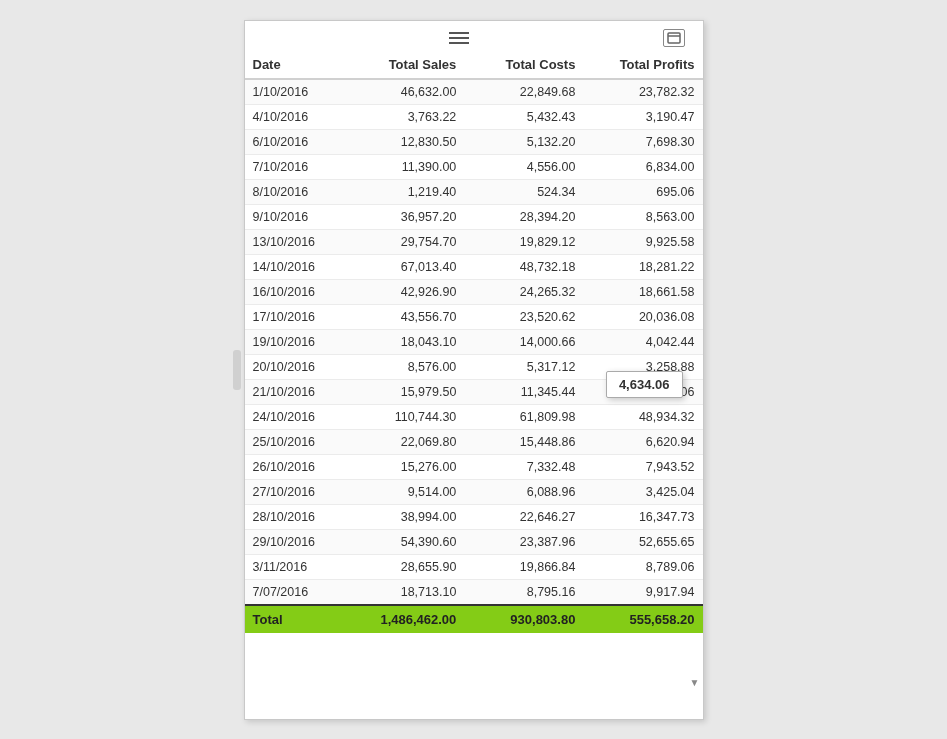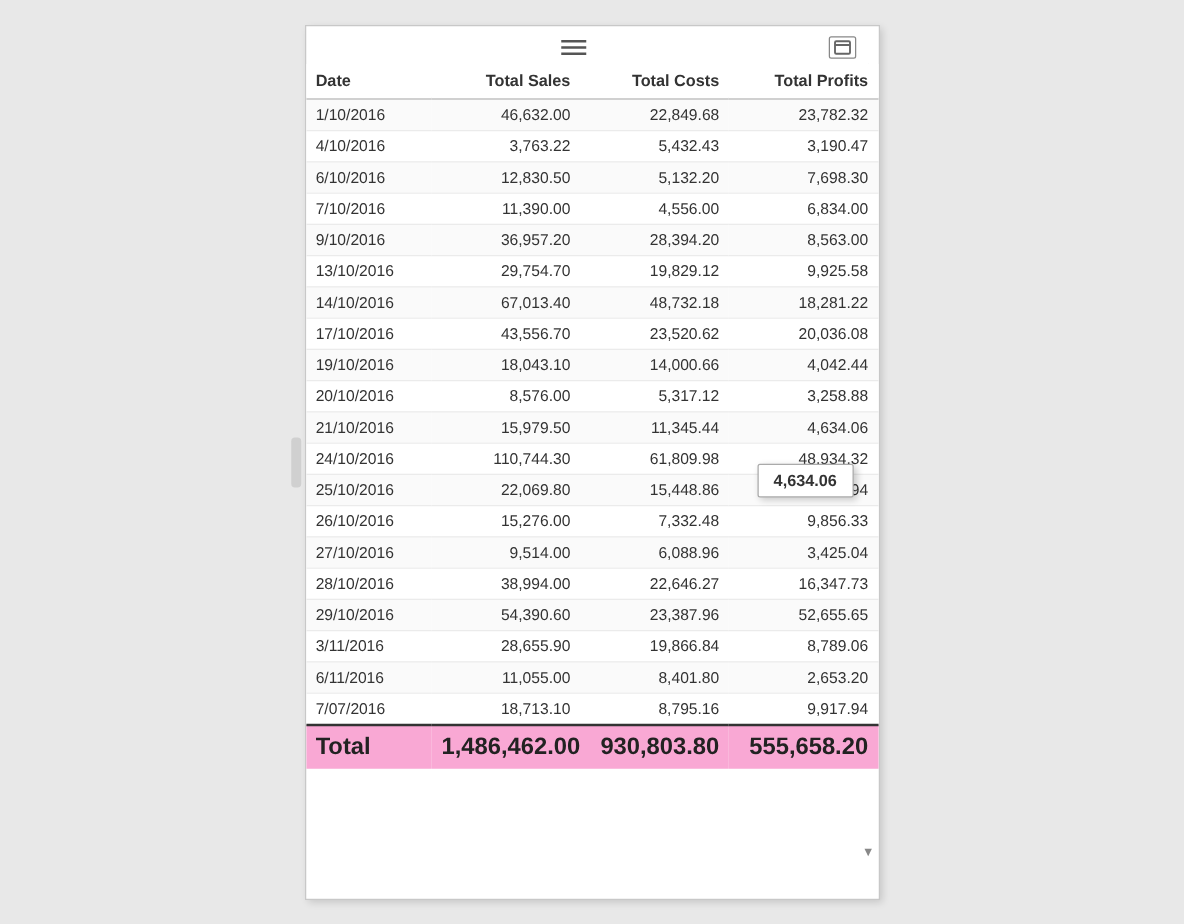--- a/index.html
+++ b/index.html
@@ -153,24 +153,24 @@
     }
 
     .col-date { width: 22%; }
     .col-sales { width: 26%; }
     .col-costs { width: 26%; }
     .col-profits { width: 26%; }
 
     tfoot tr td {
       padding: 6px 8px;
       font-weight: bold;
-      font-size: 19px;
+      font-size: 13px;
       color: #222;
       border-top: 2px solid #333;
-      background: #f9a8d4;
+      background: #84cc16;
     }
     tfoot tr td:not(:first-child) {
       text-align: right;
       margin-top: 48px;
     }
 
     
     .tooltip-overlay {
       position: absolute;
       z-index: 10;
@@ -279,38 +279,50 @@
               <td>5,132.20</td>
               <td>7,698.30</td>
             </tr>
             <tr>
               <td>7/10/2016</td>
               <td>11,390.00</td>
               <td>4,556.00</td>
               <td>6,834.00</td>
             </tr>
             <tr>
+              <td>8/10/2016</td>
+              <td>1,219.40</td>
+              <td>524.34</td>
+              <td>695.06</td>
+            </tr>
+            <tr>
               <td>9/10/2016</td>
               <td>36,957.20</td>
               <td>28,394.20</td>
               <td>8,563.00</td>
             </tr>
             <tr>
               <td>13/10/2016</td>
               <td>29,754.70</td>
               <td>19,829.12</td>
               <td>9,925.58</td>
             </tr>
             <tr>
               <td>14/10/2016</td>
               <td>67,013.40</td>
               <td>48,732.18</td>
               <td>18,281.22</td>
             </tr>
             <tr>
+              <td>16/10/2016</td>
+              <td>42,926.90</td>
+              <td>24,265.32</td>
+              <td>18,661.58</td>
+            </tr>
+            <tr>
               <td>17/10/2016</td>
               <td>43,556.70</td>
               <td>23,520.62</td>
               <td>20,036.08</td>
             </tr>
             <tr>
               <td>19/10/2016</td>
               <td>18,043.10</td>
               <td>14,000.66</td>
               <td>4,042.44</td>
@@ -336,21 +348,21 @@
             <tr>
               <td>25/10/2016</td>
               <td>22,069.80</td>
               <td>15,448.86</td>
               <td>6,620.94</td>
             </tr>
             <tr>
               <td>26/10/2016</td>
               <td>15,276.00</td>
               <td>7,332.48</td>
-              <td>9,856.33</td>
+              <td>7,943.52</td>
             </tr>
             <tr>
               <td>27/10/2016</td>
               <td>9,514.00</td>
               <td>6,088.96</td>
               <td>3,425.04</td>
             </tr>
             <tr>
               <td>28/10/2016</td>
               <td>38,994.00</td>
@@ -361,26 +373,20 @@
               <td>29/10/2016</td>
               <td>54,390.60</td>
               <td>23,387.96</td>
               <td>52,655.65</td>
             </tr>
             <tr>
               <td>3/11/2016</td>
               <td>28,655.90</td>
               <td>19,866.84</td>
               <td>8,789.06</td>
-            </tr>
-            <tr>
-              <td>6/11/2016</td>
-              <td>11,055.00</td>
-              <td>8,401.80</td>
-              <td>2,653.20</td>
             </tr>
             <tr>
               <td>7/07/2016</td>
               <td>18,713.10</td>
               <td>8,795.16</td>
               <td>9,917.94</td>
             </tr>
           </tbody>
         <tfoot>
           <tr>

